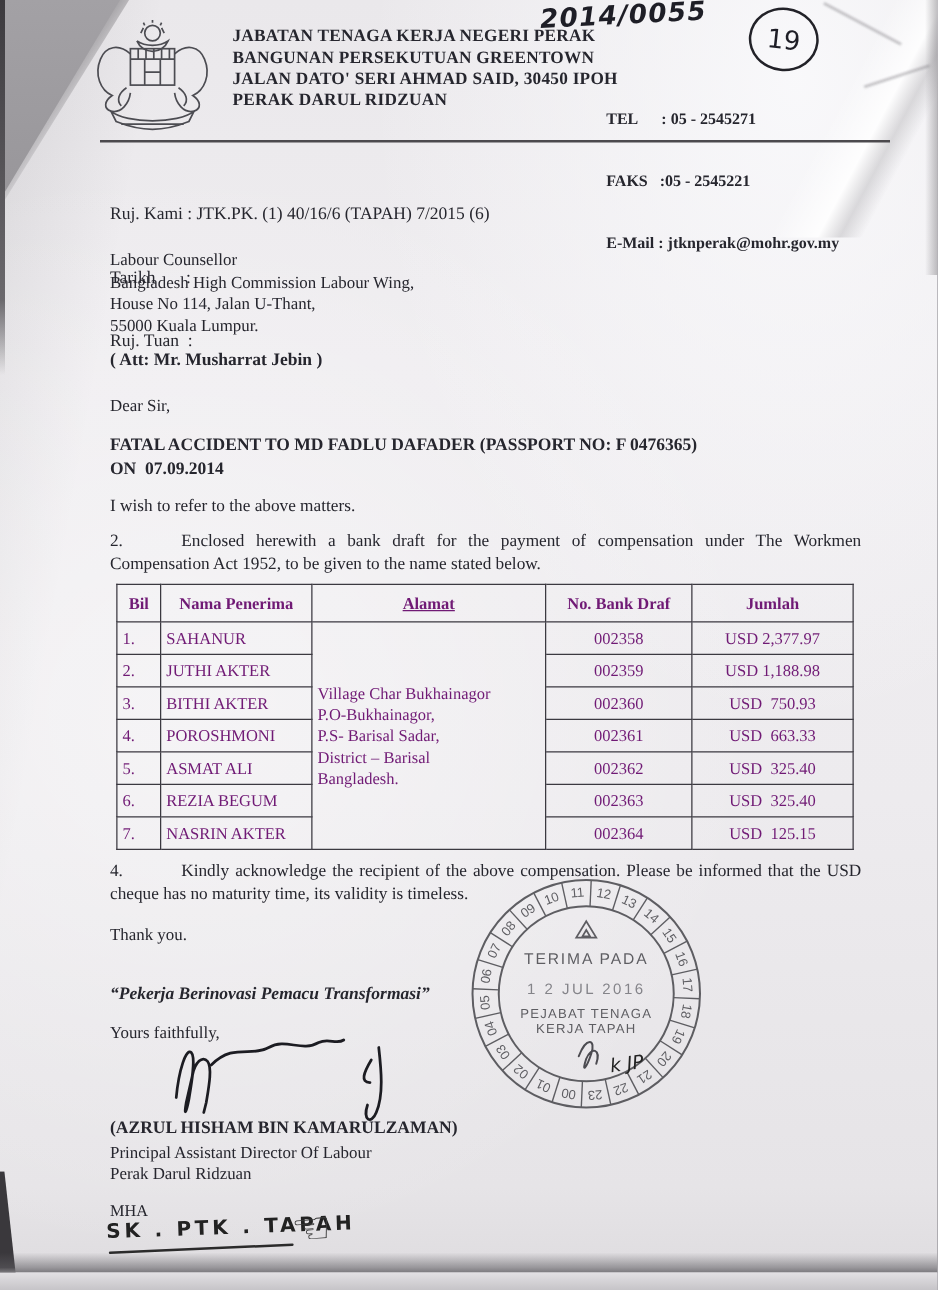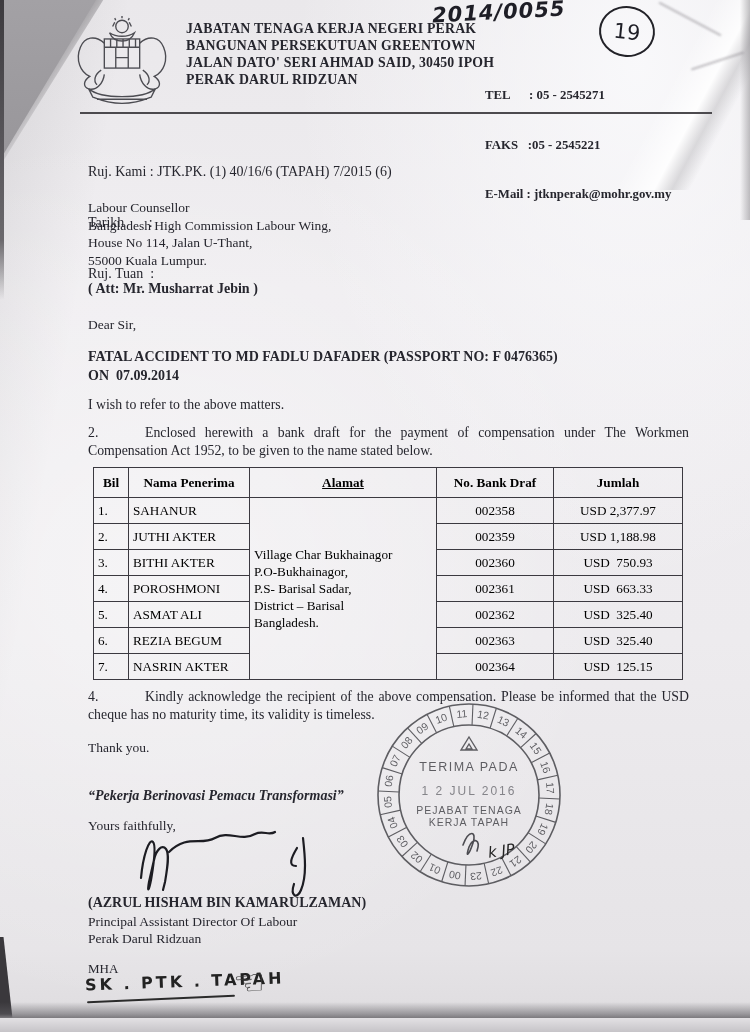--- a/index.html
+++ b/index.html
@@ -50,21 +50,21 @@
   .ref{left:88px;top:129px;font-size:14px;line-height:17px;}
   .addr{left:88px;top:199px;}
   .att{left:88px;top:281px;font-weight:bold;font-size:14px;}
   .dearsir{left:88px;top:316px;}
   .subject{left:88px;top:348px;font-weight:bold;font-size:14px;line-height:18.5px;width:600px;}
   .para{left:88px;top:0;width:601px;text-align:justify;font-size:13.8px;line-height:17.5px;}
   .pnum{display:inline-block;width:57px;}
 
   
   table.comp{position:absolute;left:93px;top:467px;border-collapse:collapse;
-    font-size:13.2px;color:#000000;}
+    font-size:13.2px;color:#701a75;}
   table.comp th,table.comp td{border:1.4px solid #3b3940;padding:0 4px;}
   table.comp th{font-weight:bold;text-align:center;height:29px;}
   table.comp td{height:25px;}
   .col-bil{width:26px;text-align:left;padding-left:6px;}
   .col-name{width:112px;text-align:left;padding-left:8px;}
   .col-addr{width:178px;vertical-align:middle;padding-left:10px;font-size:13.2px;line-height:17px;}
   .col-draft{width:108px;text-align:center;}
   .col-amt{width:120px;text-align:center;white-space:pre;}
 
   .thankyou{left:88px;top:739px;}

